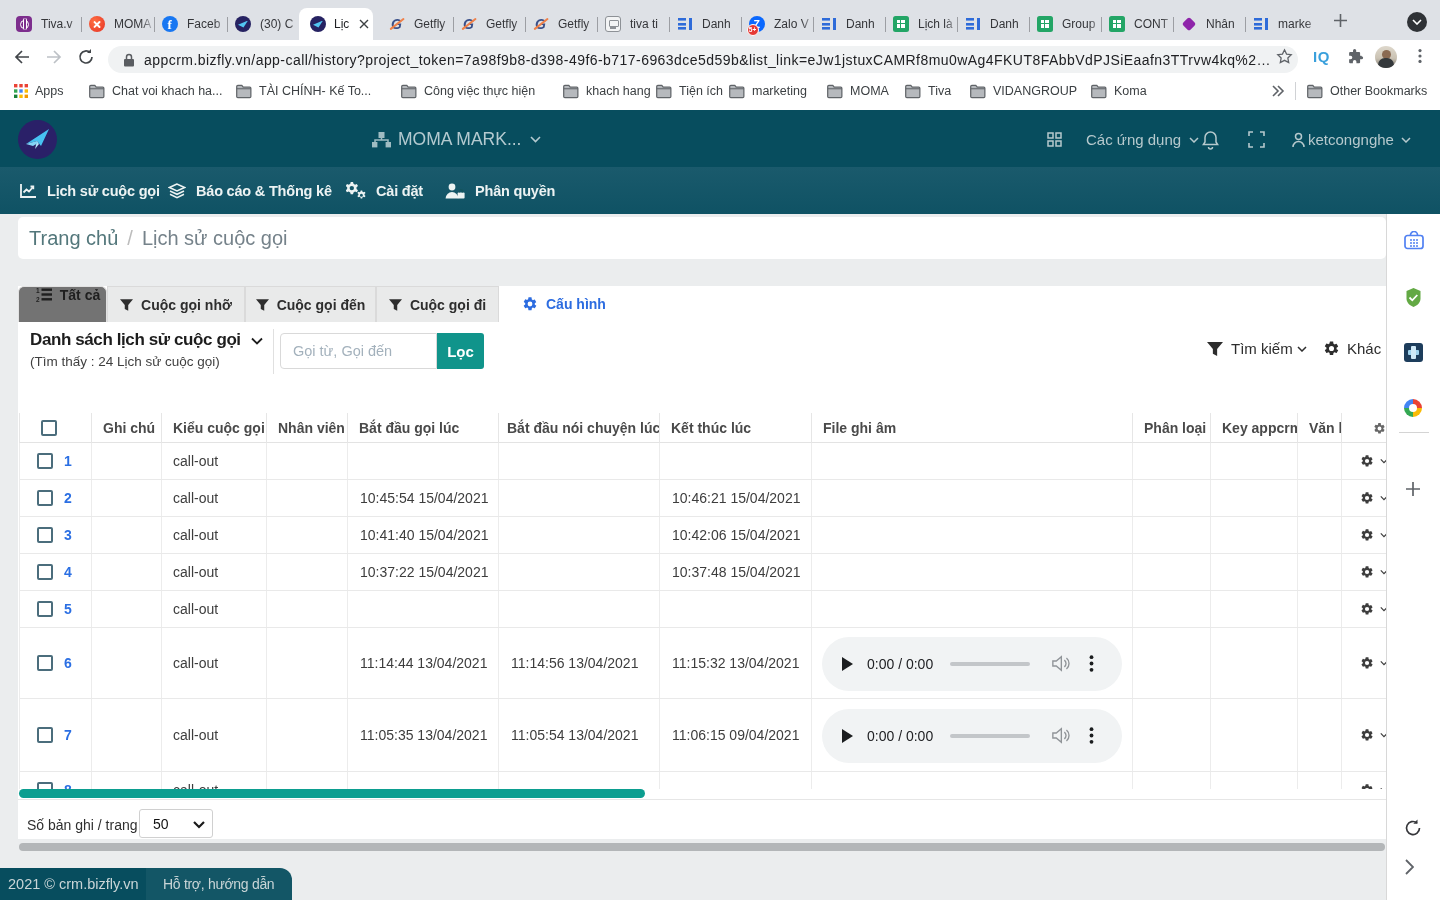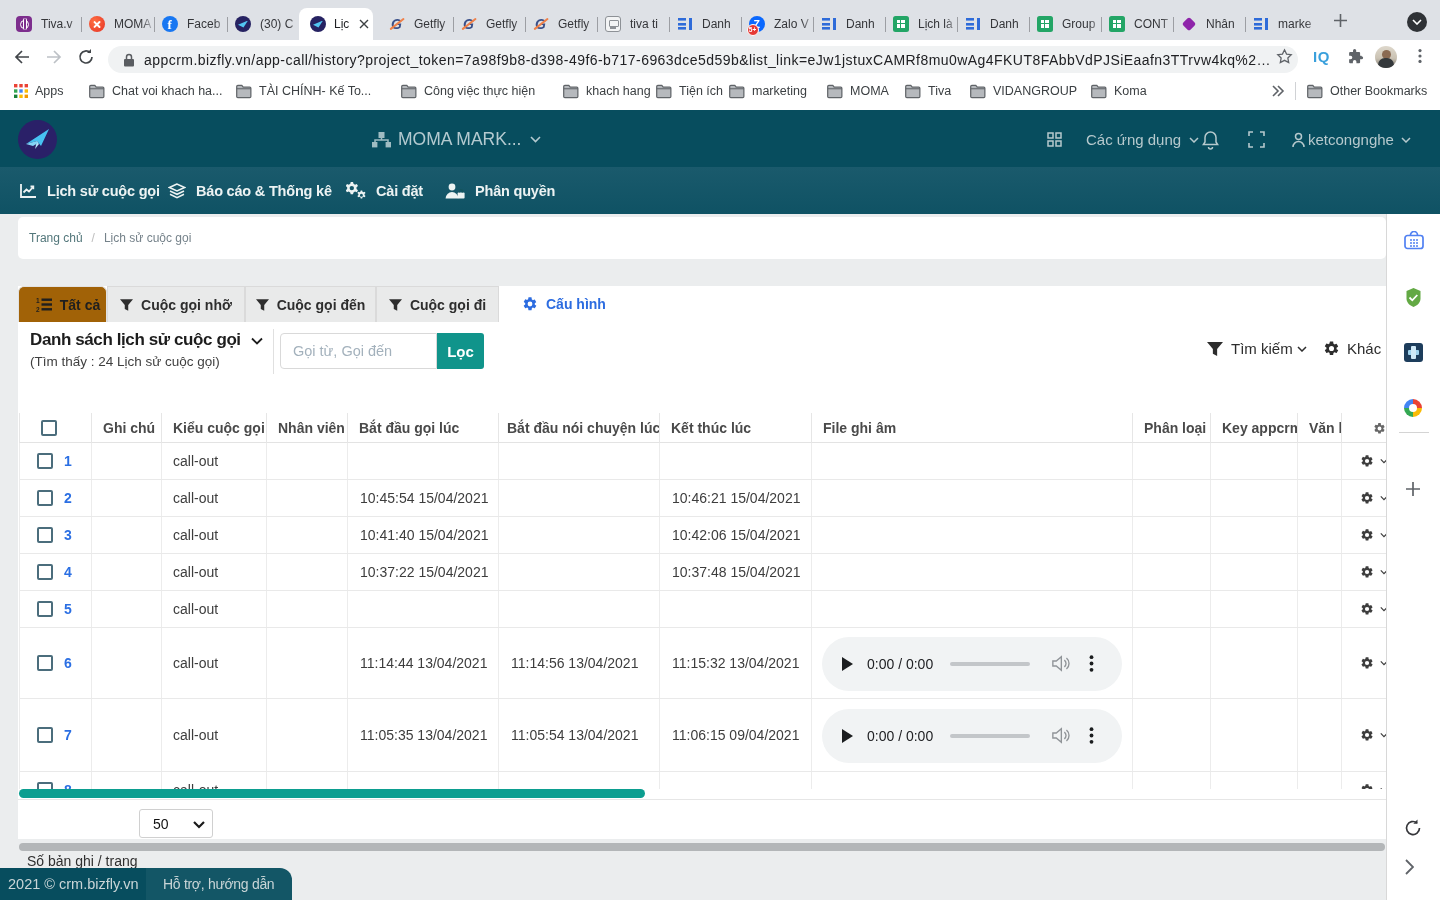--- a/index.html
+++ b/index.html
@@ -24,25 +24,25 @@
   .bk { position:absolute; top:0; height:34px; display:flex; align-items:center; font-size:12.5px; color:#3c4043; }
   .bk svg { margin-right:7px; }
 
   #apphead { left:0; top:110px; width:1440px; height:57px; background:#074d5e; }
   #appnav { left:0; top:167px; width:1440px; height:47px; background:linear-gradient(180deg,#1a5a6c,#0f5264); }
   .navitem { position:absolute; top:0; height:47px; display:flex; align-items:center; color:#edf3f3; font-size:14.5px; font-weight:700; letter-spacing:-0.2px; white-space:nowrap; }
   .navitem svg { margin-right:10px; }
   .hright { position:absolute; display:flex; align-items:center; color:#b6c9cd; }
 
   #breadcard { left:18px; top:217px; width:1368px; height:42px; background:#fff; border-radius:5px; }
-  #bc { position:absolute; left:11px; top:0; height:42px; display:flex; align-items:center; font-size:12px; }
+  #bc { position:absolute; left:11px; top:0; height:42px; display:flex; align-items:center; font-size:20px; }
 
   #card { left:18px; top:286px; width:1368px; height:553px; background:#fff; }
   .graytab { position:absolute; top:0; height:36px; background:#e9eaea; border:1px solid #dadada; border-bottom:none; display:flex; align-items:center; justify-content:center; gap:8px; font-size:14px; font-weight:700; color:#2e2e2e; }
-  #tab-all { position:absolute; left:0; top:0; width:89px; height:36px; background:#a16207; border:1px solid #e2e2e2; border-bottom:none; border-radius:6px 6px 0 0; display:flex; align-items:center; justify-content:center; gap:8px; font-size:14px; font-weight:700; color:#1f1f1f; padding-left:11px; }
+  #tab-all { position:absolute; left:0; top:0; width:89px; height:36px; background:#737373; border:1px solid #e2e2e2; border-bottom:none; border-radius:6px 6px 0 0; display:flex; justify-content:center; gap:8px; font-size:14px; font-weight:700; color:#1f1f1f; padding-left:11px; }
   #tab-cfg { position:absolute; left:504px; top:0; height:36px; display:flex; align-items:center; gap:8px; color:#2c6ce0; font-size:14px; font-weight:700; }
 
   #ftitle { position:absolute; left:12px; top:44px; font-size:17px; font-weight:700; color:#1d1d1d; letter-spacing:-0.4px; white-space:nowrap; }
   #fsub { position:absolute; left:12px; top:68px; font-size:13.5px; color:#3f3f3f; }
   #vsep { position:absolute; left:255px; top:43px; width:1px; height:45px; background:#e0e0e0; }
   #finput { position:absolute; left:262px; top:47px; width:157px; height:36px; border:1px solid #d9d9d9; border-radius:4px 0 0 4px; display:flex; align-items:center; padding-left:12px; font-size:14.5px; color:#a3b1bc; background:#fff; }
   #fbtn { position:absolute; left:419px; top:47px; width:47px; height:36px; background:#10948b; border-radius:0 3px 3px 0; color:#fff; font-size:15px; font-weight:700; display:flex; align-items:center; justify-content:center; }
   .rightctl { position:absolute; top:54px; display:flex; align-items:center; font-size:15px; color:#2d2d2d; }
 
   #band { position:absolute; left:1px; top:94px; width:1367px; height:33px; background:#f4f4f4; border-top:1px solid #e3e3e3; border-bottom:1px solid #e3e3e3; }
@@ -55,21 +55,21 @@
   .cb { width:16px; height:16px; border:2px solid #4b6d7c; border-radius:2px; background:#fff; flex:0 0 16px; }
   .rownum { color:#2b6fe3; font-weight:700; font-size:14px; margin-left:11px; }
 
   .audio { position:absolute; left:10px; width:300px; height:54px; background:#f1f3f4; border-radius:27px; display:flex; align-items:center; }
   .atime { font-size:14px; color:#202124; margin-left:14px; }
   .abar { width:80px; height:4px; border-radius:2px; background:#c3c6c9; margin-left:17px; }
 
   #hscroll { position:absolute; left:0; top:503px; width:1368px; height:11px; background:#fff; border-bottom:1px solid #e6e6e6; }
   #hthumb { position:absolute; left:1px; top:0px; width:626px; height:9px; border-radius:4.5px; background:#0c9e90; }
   #pager { position:absolute; left:0; top:514px; width:1368px; height:39px; background:#fff; }
-  #pager .lbl { position:absolute; left:9px; top:17px; font-size:14px; color:#2f2f2f;margin-top:36px; }
+  #pager .lbl { position:absolute; left:9px; top:17px; font-size:14px; color:#2f2f2f; }
   #pselect { position:absolute; left:121px; top:9px; width:74px; height:29px; border:1px solid #d0d0d0; border-radius:3px; background:#fff; font-size:14px; color:#111; display:flex; align-items:center; padding-left:13px; }
 
   #btrack { left:0; top:842px; width:1386px; height:10px; background:#ebedee; }
   #bthumb { left:19px; top:843px; width:1366px; height:8px; background:#b3b6b8; border-radius:4px; }
   #footer { left:0; top:868px; width:292px; height:32px; background:#074d5e; border-radius:0 12px 0 0; color:#c9d5d7; font-size:14.5px; }
   #footer .f2bg { position:absolute; left:146px; top:0; width:146px; height:32px; background:rgba(255,255,255,.05); border-radius:0 12px 0 0; }
   #footer span { position:absolute; top:8px; }
 
   #sidebar { left:1386px; top:214px; width:54px; height:686px; background:#fff; border-left:1px solid #d8d8d8; }
   .sb { position:absolute; left:17px; }

